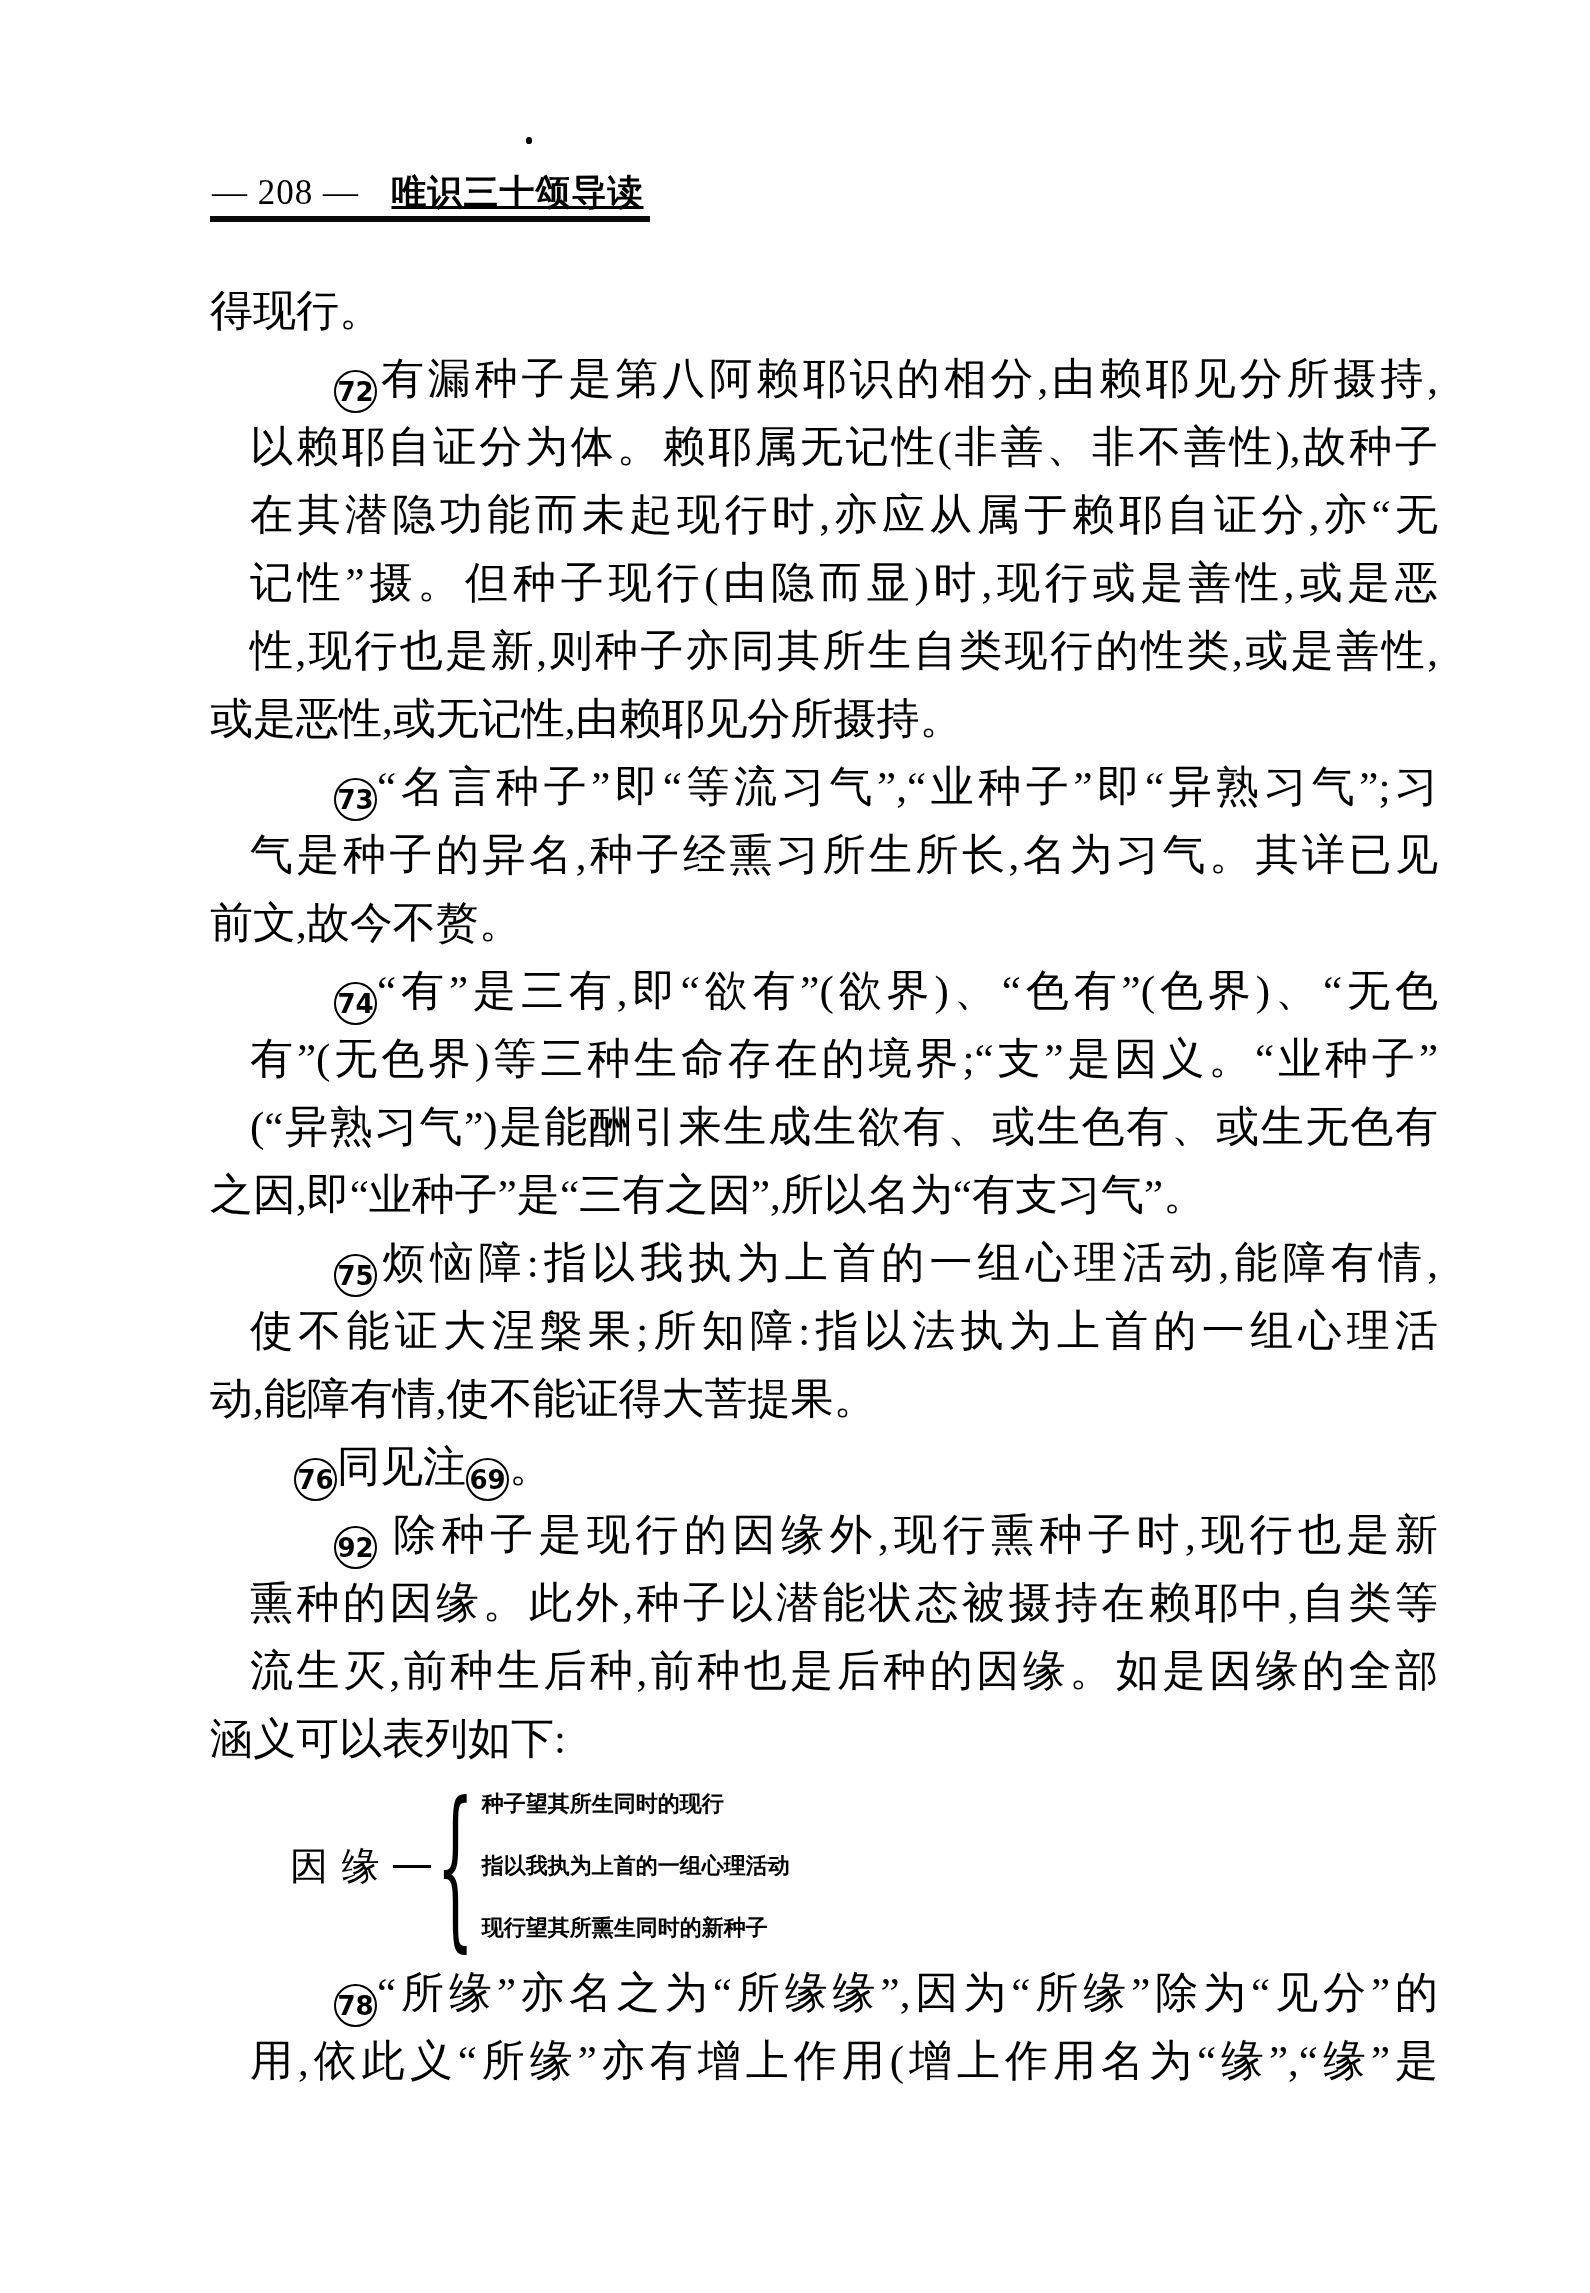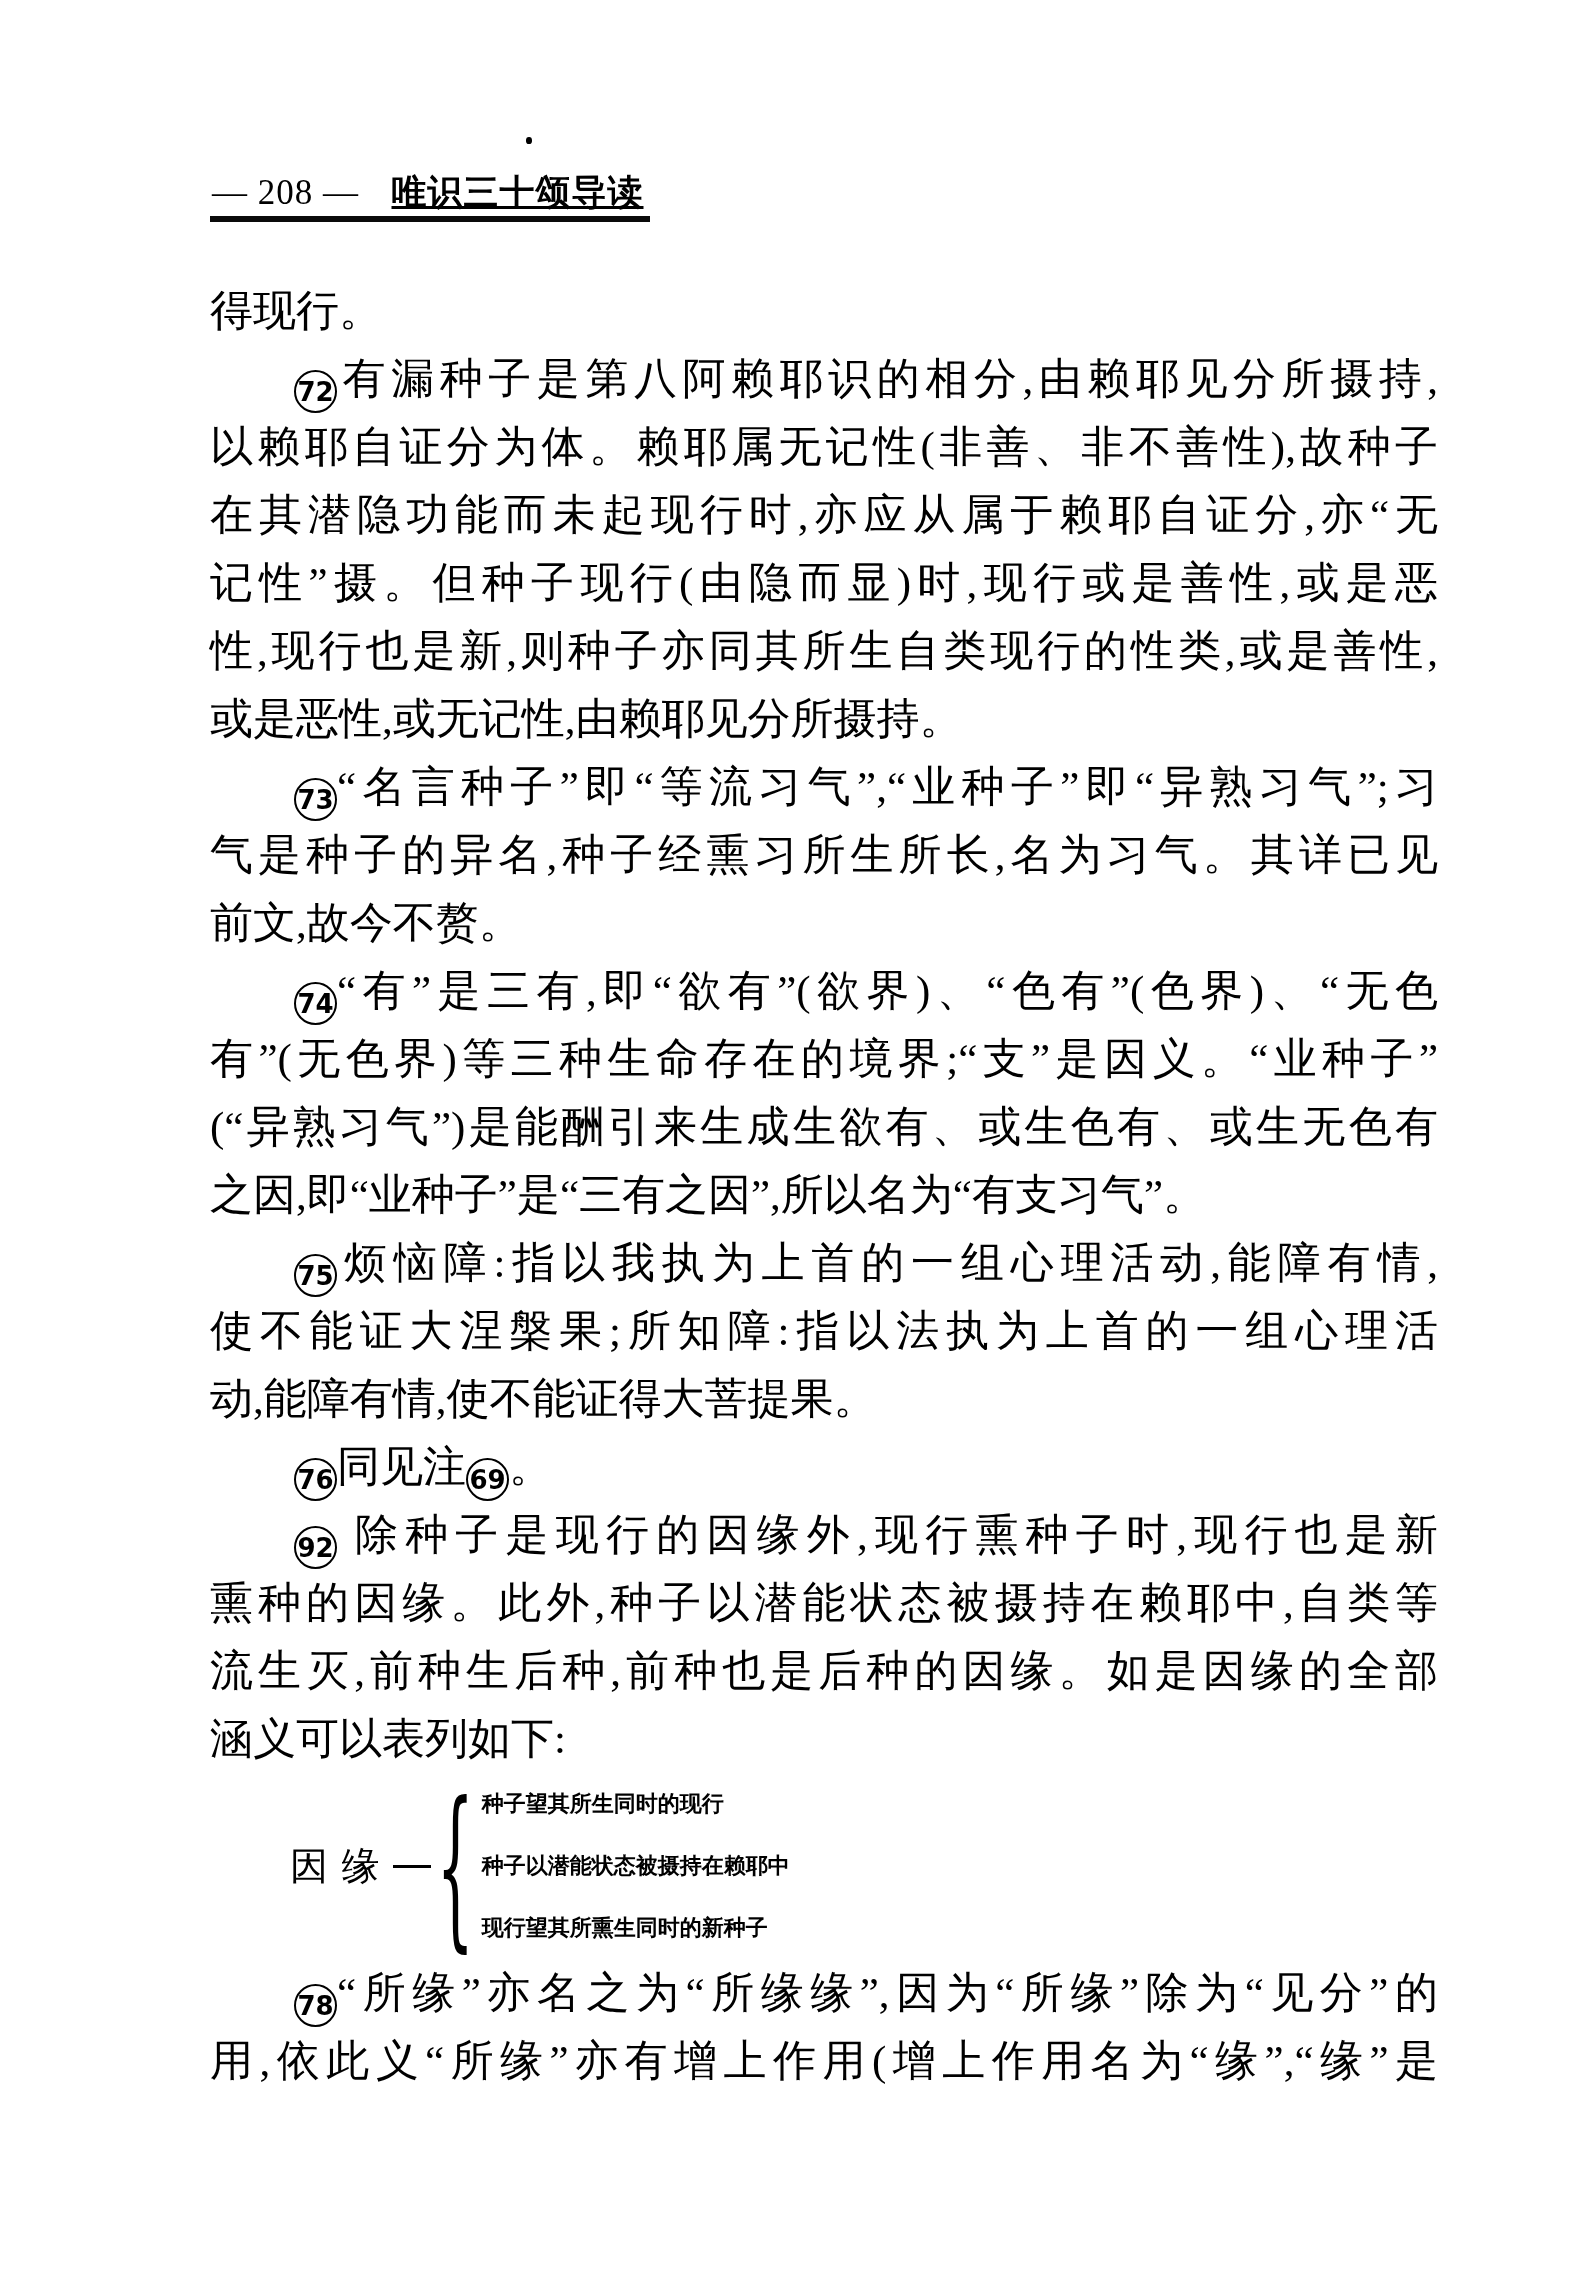--- a/index.html
+++ b/index.html
@@ -55,20 +55,21 @@
     height: 68px;
     line-height: 68px;
     font-size: 43px;
     white-space: nowrap;
     letter-spacing: 0;
   }
   .line.fill {
     white-space: normal;
     text-align: justify;
     text-align-last: justify;
+    margin-left: 40px;
   }
   .line.indent { padding-left: 84px; }
 
   .circ {
     display: inline-flex;
     align-items: center;
     justify-content: center;
     width: 43px;
     height: 43px;
     border: 2.9px solid #000;
@@ -153,21 +154,21 @@
       <div class="line fill">流生灭,前种生后种,前种也是后种的因缘。如是因缘的全部</div>
       <div class="line">涵义可以表列如下:</div>
     </div>
 
   <div class="diagram">
     <span class="dlabel">因缘</span>
     <span class="dash"></span>
     <span class="brace">{</span>
     <div class="ditems">
       <div class="ditem">种子望其所生同时的现行</div>
-      <div class="ditem">种子以潜能状态被摄持在赖耶中</div>
+      <div class="ditem">指以我执为上首的一组心理活动</div>
       <div class="ditem">现行望其所熏生同时的新种子</div>
     </div>
   </div>
 
   <div>
       <div class="line indent fill"><span class="circ">78</span>“所缘”亦名之为“所缘缘”,因为“所缘”除为“见分”的</div>
       <div class="line fill">用,依此义“所缘”亦有增上作用(增上作用名为“缘”,“缘”是</div>
     </div>
 
 </div>

